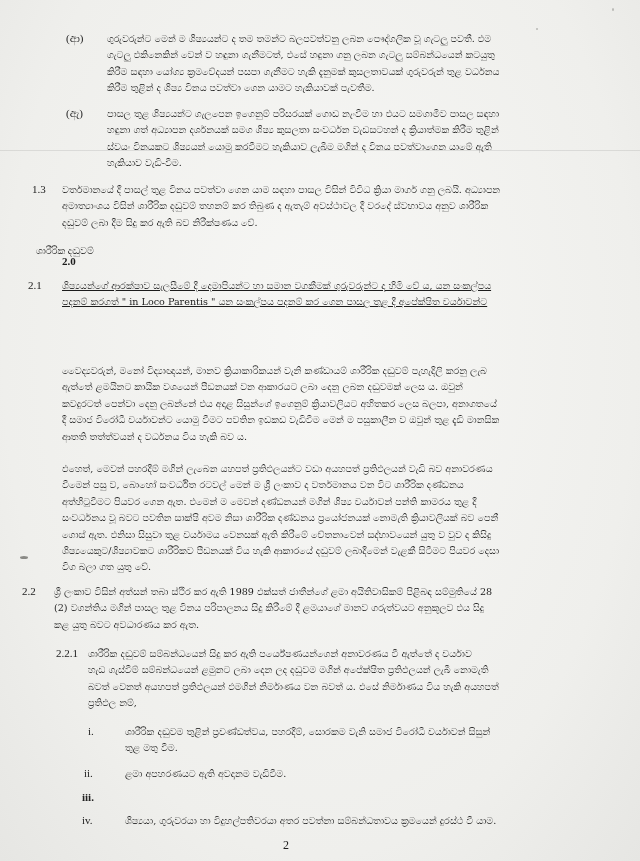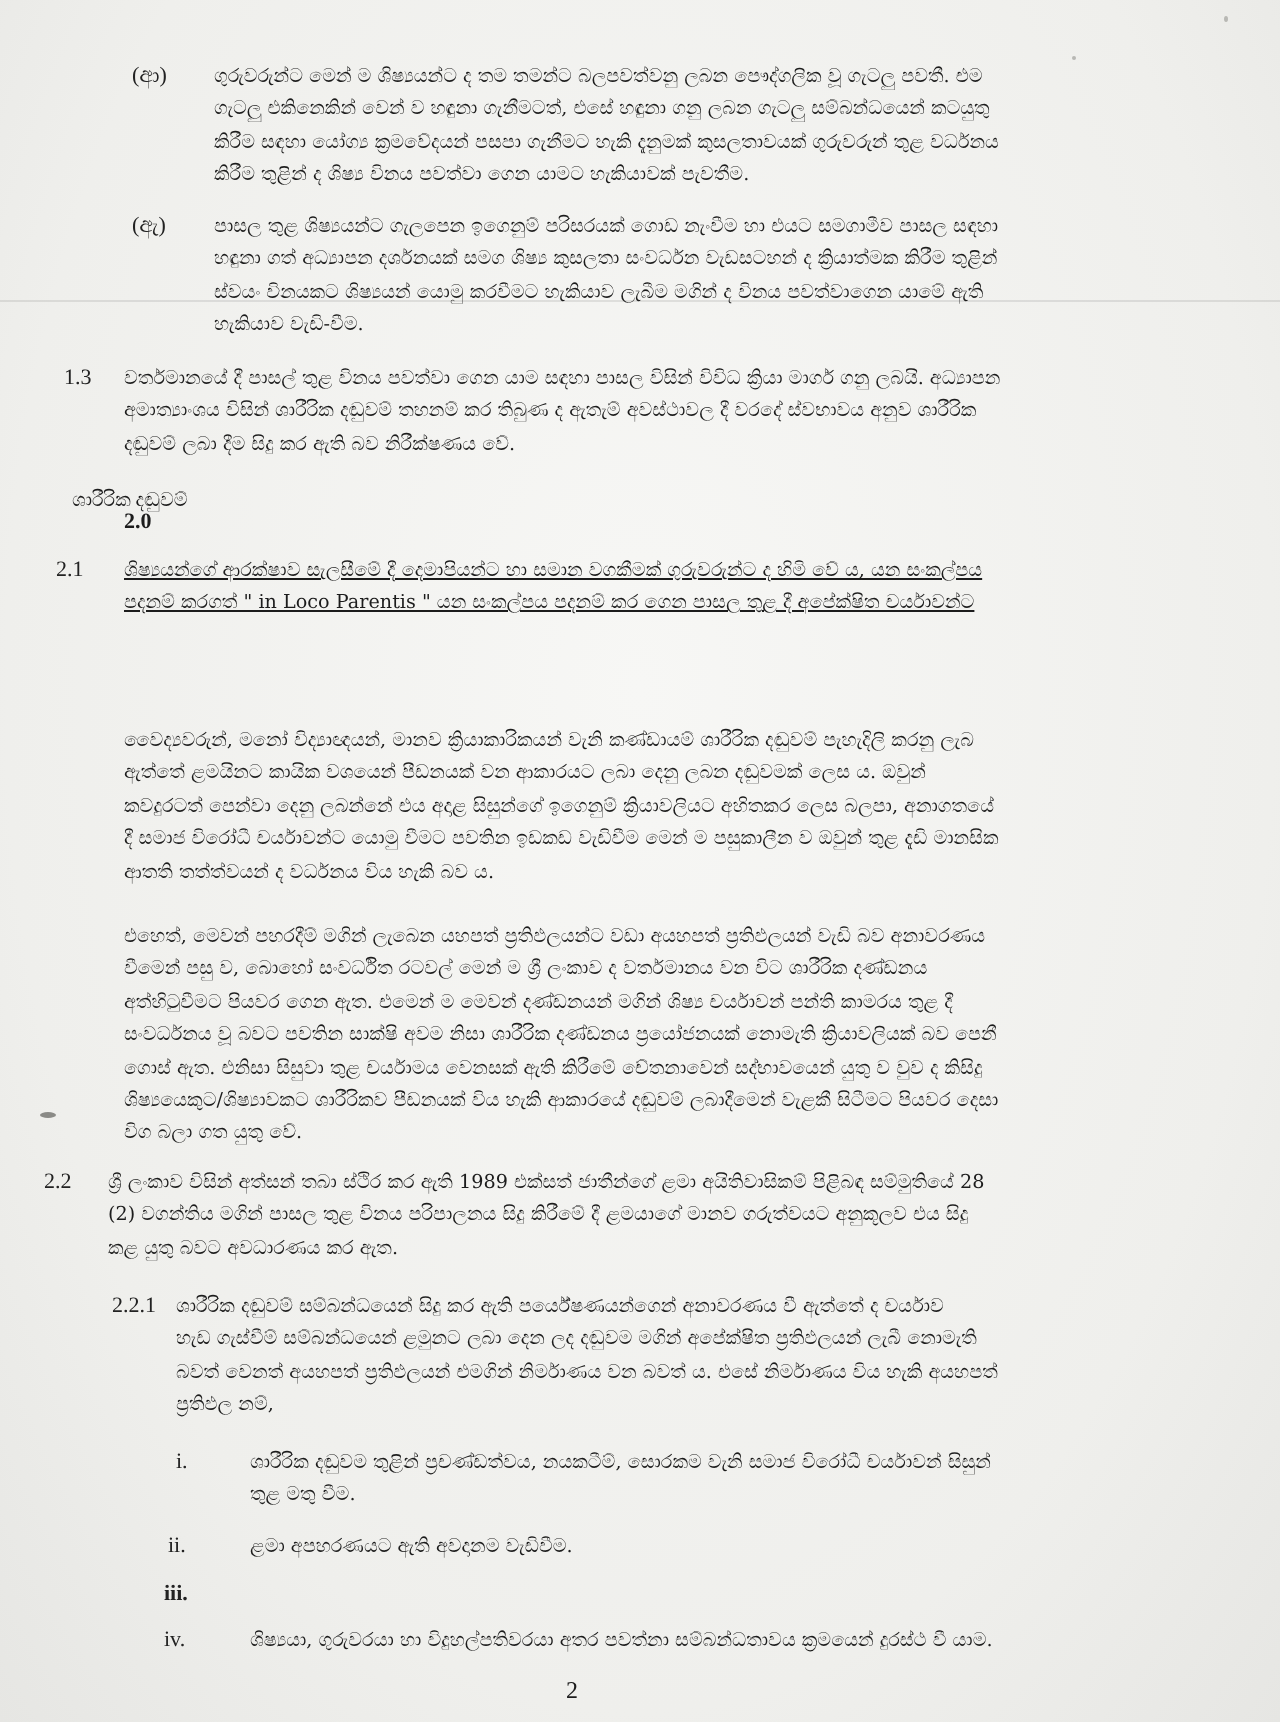--- a/index.html
+++ b/index.html
@@ -92,21 +92,21 @@
   <div class="num" style="left:56px;top:647px;">2.2.1</div>
   <div class="para" style="left:88px;top:646px;width:514px;">
     <span class="line">ශාරීරික දඬුවම් සම්බන්ධයෙන් සිදු කර ඇති පර්යේෂණයන්ගෙන් අනාවරණය වී ඇත්තේ ද චර්යාව</span>
     <span class="line">හැඩ ගැස්වීම් සම්බන්ධයෙන් ළමුනට ලබා දෙන ලද දඬුවම මගින් අපේක්ෂිත ප්‍රතිඵලයන් ලැබී නොමැති</span>
     <span class="line">බවත් වෙනත් අයහපත් ප්‍රතිඵලයන් එමගින් නිර්මාණය වන බවත් ය. එසේ නිර්මාණය විය හැකි අයහපත්</span>
     <span class="line">ප්‍රතිඵල නම්,</span>
   </div>
 
   <div class="num" style="left:88px;top:725px;">i.</div>
   <div class="para" style="left:125px;top:724px;width:477px;">
-    <span class="line">ශාරීරික දඬුවම තුළින් ප්‍රචණ්ඩත්වය, නයකටීම්, සොරකම වැනි සමාජ විරෝධී චර්යාවන් සිසුන්</span>
+    <span class="line">ශාරීරික දඬුවම තුළින් ප්‍රචණ්ඩත්වය, පහරදීම්, සොරකම වැනි සමාජ විරෝධී චර්යාවන් සිසුන්</span>
     <span class="line">තුළ මතු වීම.</span>
   </div>
 
   <div class="num" style="left:84px;top:767px;">ii.</div>
   <div class="para" style="left:125px;top:766px;width:477px;">
     <span class="line">ළමා අපහරණයට ඇති අවදානම වැඩිවීම.</span>
   </div>
 
   <div class="num" style="left:82px;top:791px;font-weight:bold;">iii.</div>
 

